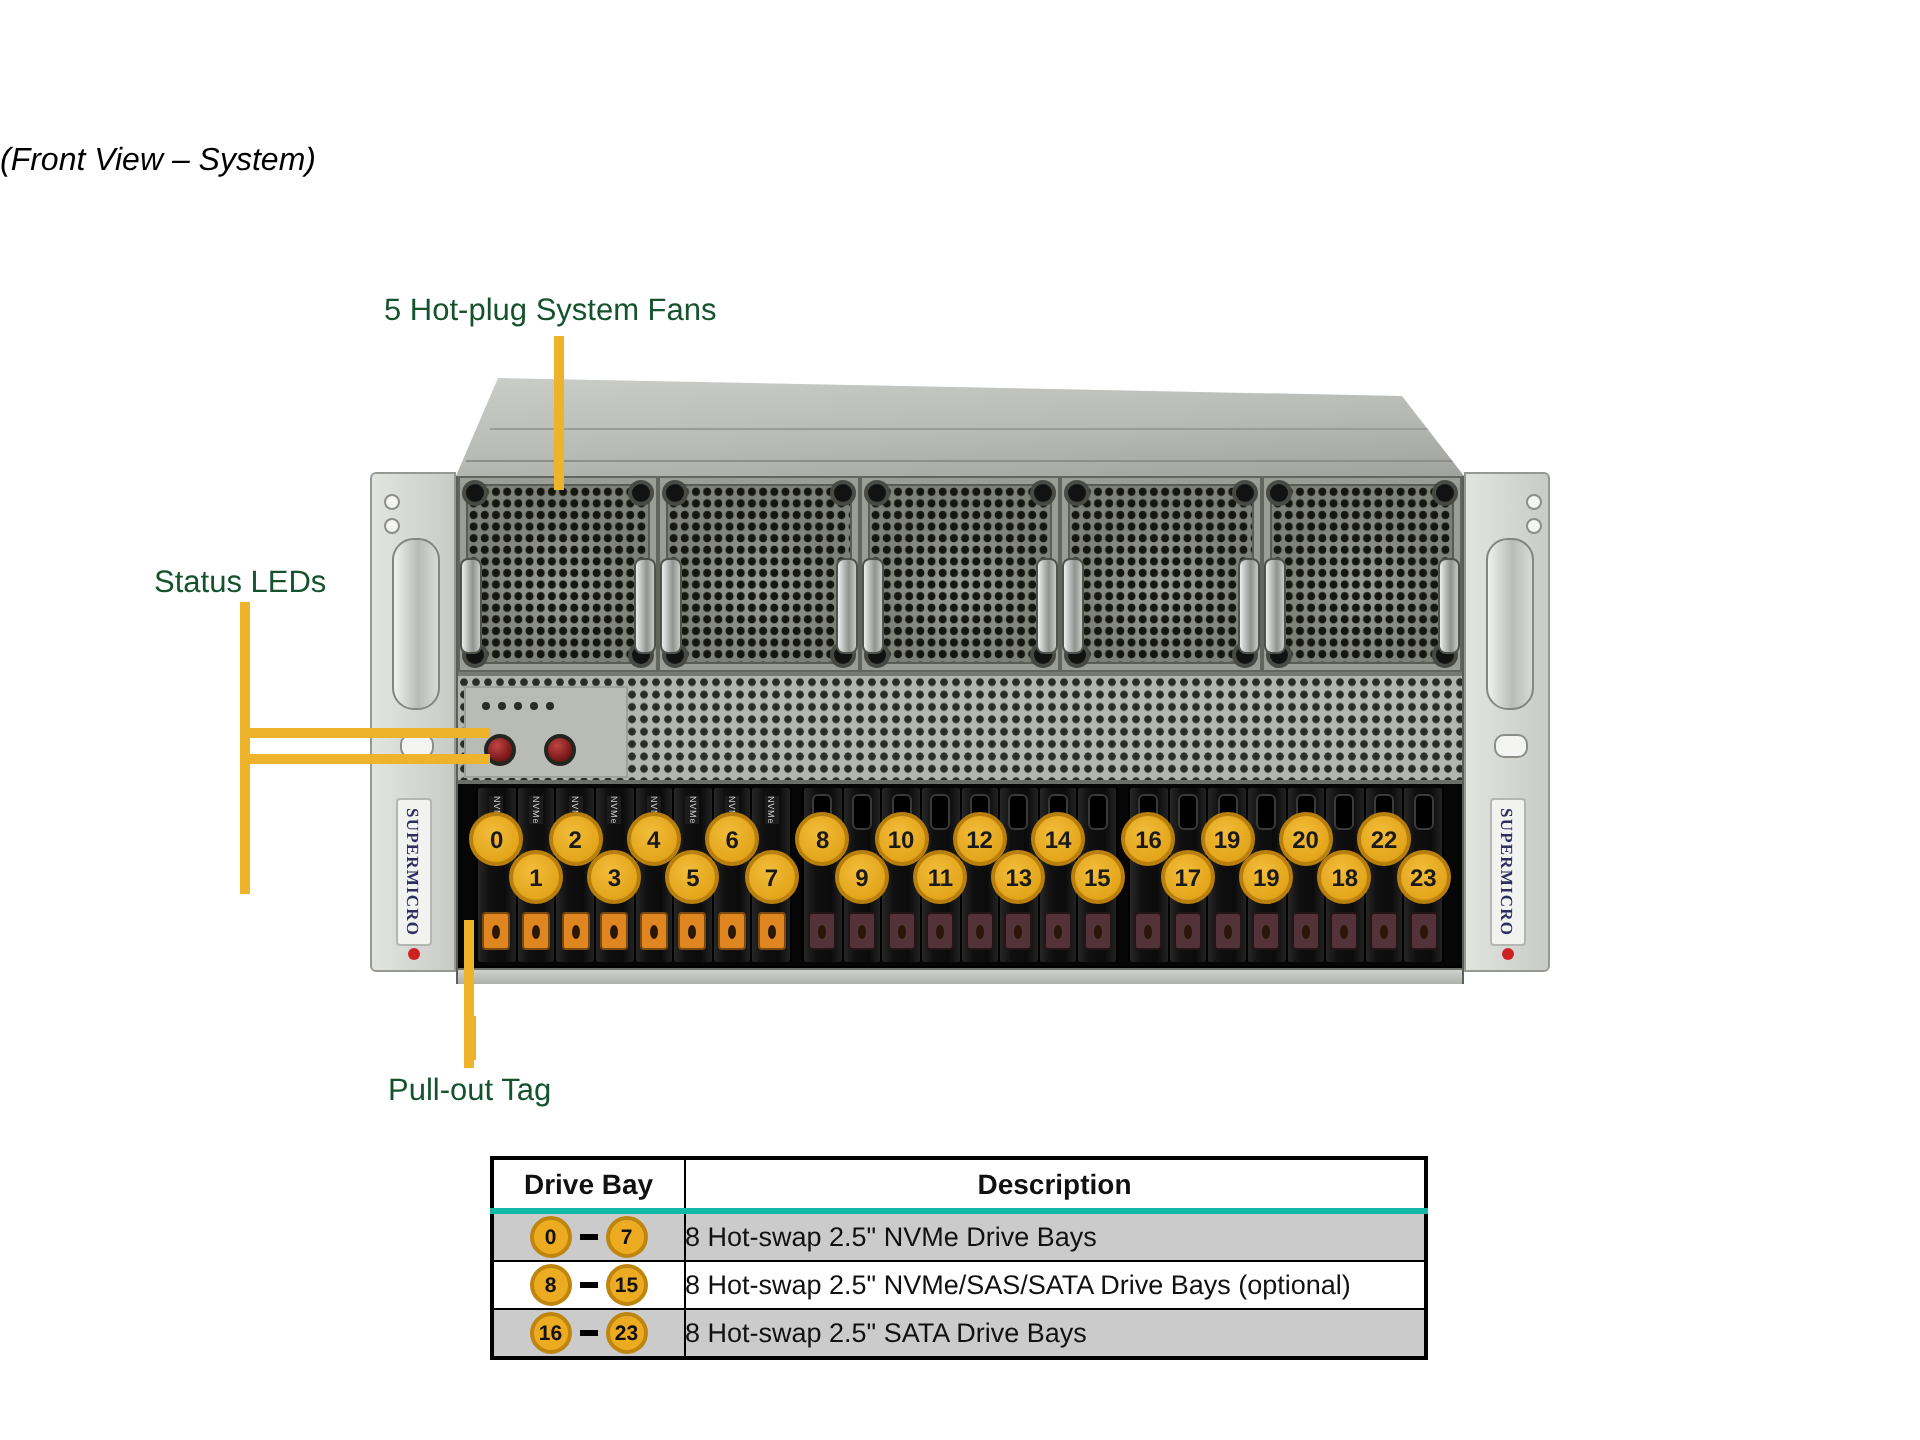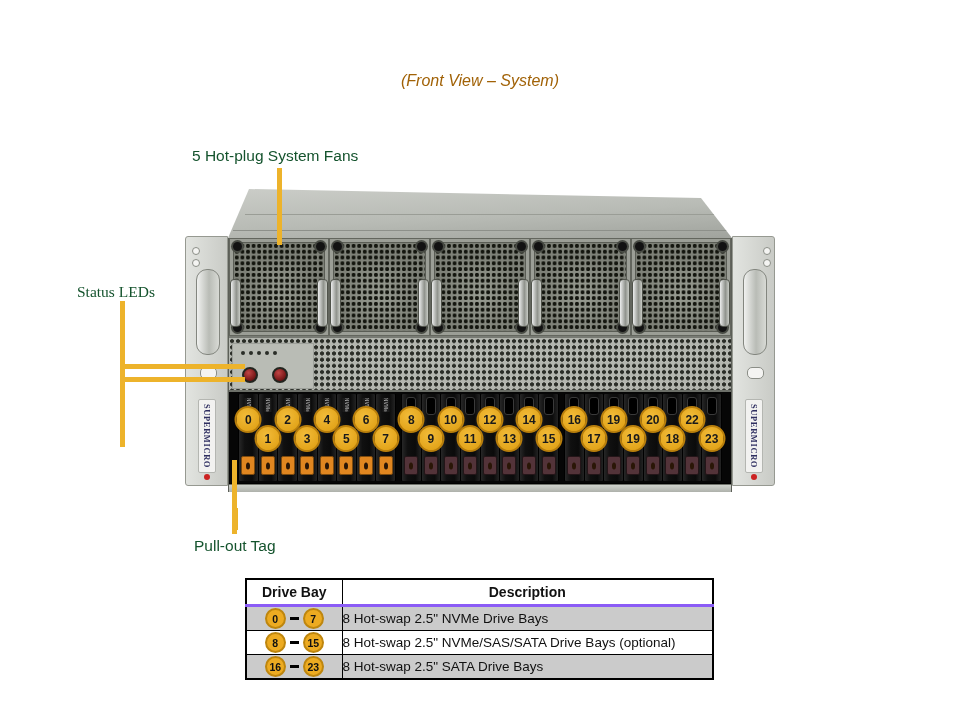--- a/index.html
+++ b/index.html
@@ -1,24 +1,24 @@
 <!DOCTYPE html>
 <html><head>
 <meta charset="utf-8">
 <style>
   html,body{margin:0;padding:0;background:#fff;}
   #canvas{position:relative;width:960px;height:720px;background:#fff;overflow:hidden;
           font-family:"Liberation Sans",sans-serif;color:#111;}
 
   
-  .page-title{position:absolute;left:0;right:0;top:72px;text-align:center;
-              font-size:16px;font-style:italic;color:#a16207;}
+  .page-title{position:absolute;left:0;right:0;top:72px;
+              font-size:16px;font-style:italic;color:#000000;}
   .callout-label{position:absolute;font-size:15.5px;color:#14532d;white-space:nowrap;}
   .lbl-fans{left:192px;top:147px;}
-  .lbl-status{left:77px;top:283px;font-family:Liberation Serif, serif;}
+  .lbl-status{left:77px;top:283px;}
   .lbl-power{left:40px;top:449px;width:165px;text-align:center;line-height:19px;white-space:normal;}
   .lbl-tag{left:194px;top:537px;}
 
   
   .cline{position:absolute;background:#EDB32B;z-index:20;}
   .cl-fans{left:277px;top:168px;width:5px;height:77px;}
   .cl-vert{left:120px;top:301px;width:5px;height:146px;}
   .cl-h1{left:120px;top:364px;width:125px;height:5px;}
   .cl-h2{left:120px;top:377px;width:125px;height:5px;}
   .cl-tag{left:232px;top:460px;width:5px;height:74px;}
@@ -107,21 +107,21 @@
   .pull-tag{position:absolute;left:3px;top:117px;width:5px;height:22px;background:#EBB227;z-index:4;}
 
   .bottom-edge{position:absolute;left:0;top:246px;width:100%;height:8px;
                background:linear-gradient(#d0d3cd,#aeb1ab);border-top:1px solid #70736c;box-sizing:border-box;}
 
   
   .bay-table{position:absolute;left:245px;top:578px;width:469px;border-collapse:collapse;
              border:2px solid #000;table-layout:fixed;z-index:1;font-family:"Liberation Sans",sans-serif;}
   .bay-table th,.bay-table td{border:1.5px solid #000;padding:0;}
   .bay-table th{height:24px;font-size:14px;font-weight:bold;background:#fff;text-align:center;}
-  .bay-table thead tr{border-bottom:3px solid #8b5cf6;}
+  .bay-table thead tr{border-bottom:3px solid #14b8a6;}
   .bay-table td{height:23px;}
   .bay-table tbody tr:nth-child(odd){background:#cbcbcb;}
   .bay-table tbody tr:nth-child(even){background:#fff;}
   .col-bay{width:96px;}
   .bay-cell{display:flex;align-items:center;justify-content:center;gap:4px;}
   .bay-chip{display:inline-flex;align-items:center;justify-content:center;width:17px;height:17px;
             border-radius:50%;background:#EDAB21;border:2px solid #BE860E;
             font-size:10.5px;font-weight:bold;color:#111;}
   .bay-dash{display:inline-block;width:9px;height:3px;background:#000;}
   .desc-cell{font-size:13.5px;padding-left:8px;color:#111;}

